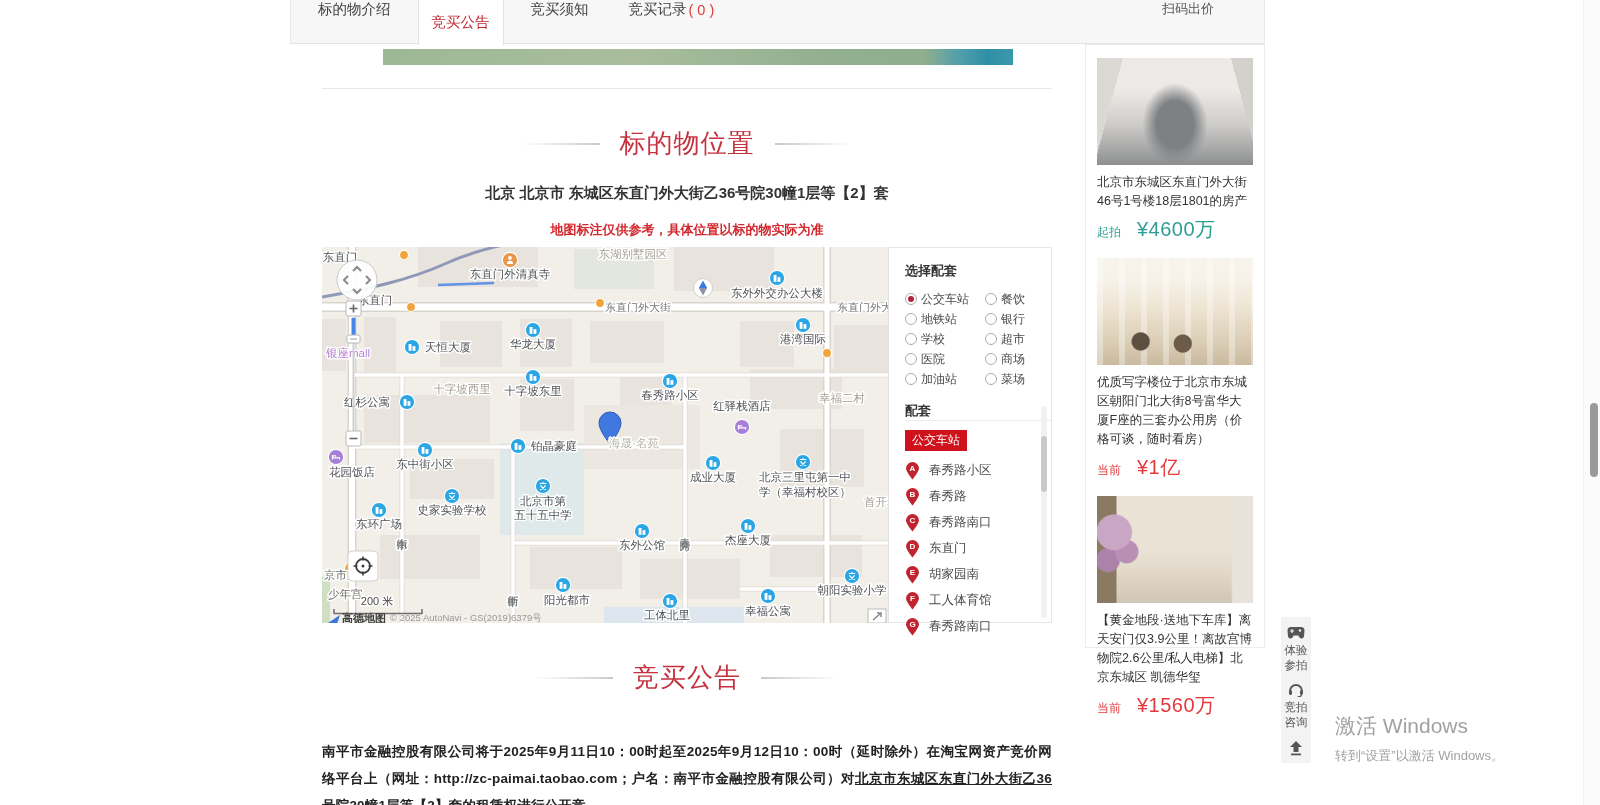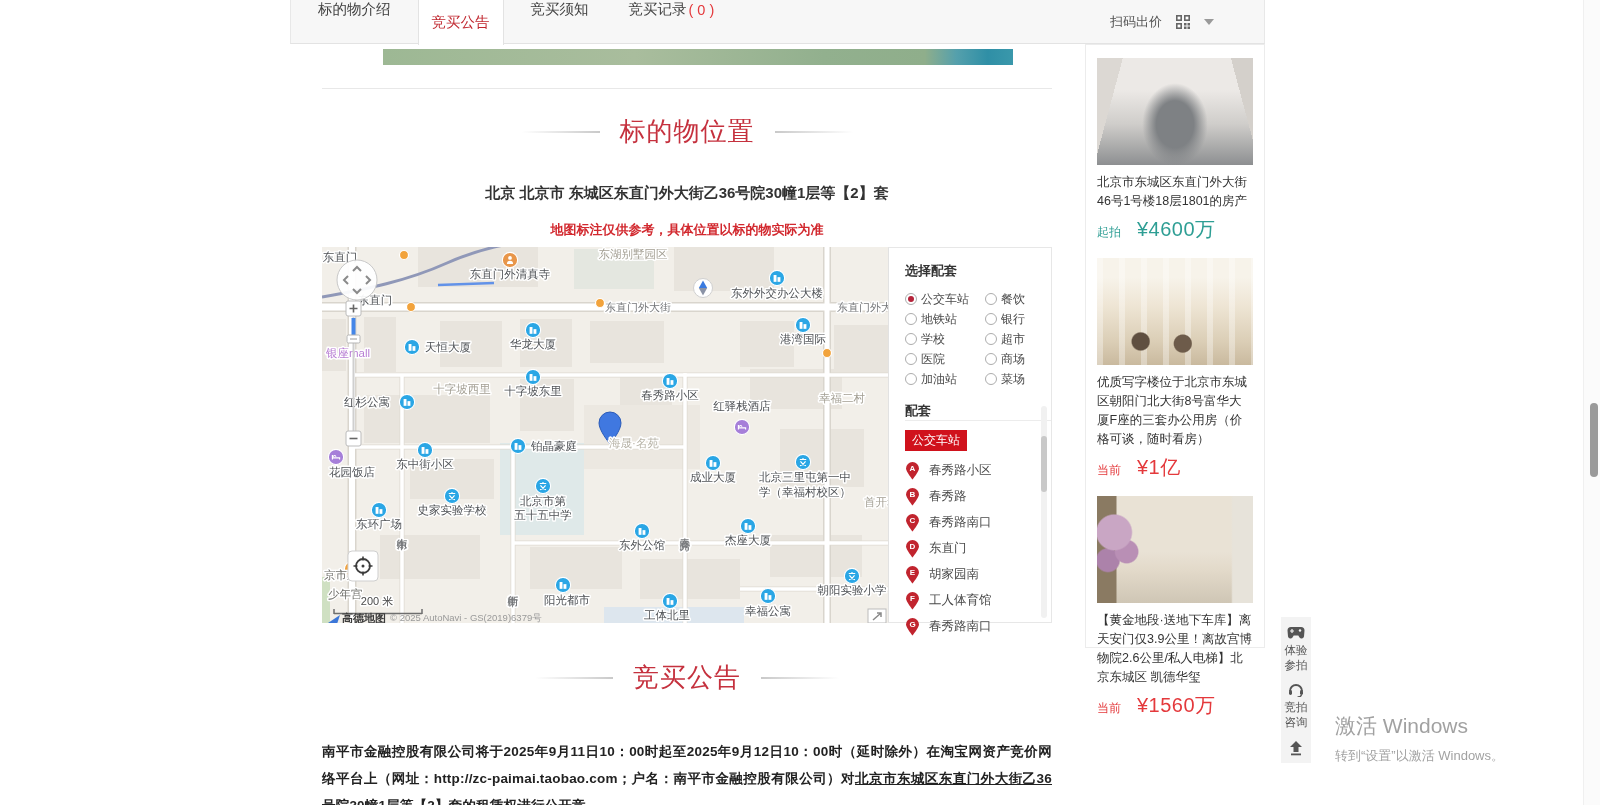--- a/index.html
+++ b/index.html
@@ -8,21 +8,21 @@
 
   
   .topbar{position:absolute;left:290px;top:0;width:975px;height:44px;background:#f7f7f7;
     border-bottom:1px solid #e3e3e3;border-left:1px solid #e8e8e8;border-right:1px solid #e8e8e8;
     box-sizing:border-box;display:flex;align-items:flex-start;}
   .tab{display:flex;align-items:center;padding:0 13px;margin-left:14px;font-size:14.5px;color:#404040;cursor:pointer;}
   .tab.active{background:#fff;border-left:1px solid #e3e3e3;border-right:1px solid #e3e3e3;
     color:#c0272f;height:45px;}
   .tab .cnt{color:#e4393c;margin-left:2px;}
   .scanbid{position:absolute;right:50px;top:0;height:44px;display:flex;align-items:center;gap:14px;
-    font-size:13px;color:#555;cursor:pointer;}
+    font-size:13px;color:#555;cursor:pointer;flex-direction:column;}
   .qr{width:14px;height:14px;display:inline-block;}
   .caret{width:0;height:0;border-left:5px solid transparent;border-right:5px solid transparent;border-top:6px solid #9a9a9a;}
 
   
   .main-col{position:absolute;left:322px;top:44px;width:730px;height:761px;}
   .photo-strip{position:absolute;left:61px;top:5px;width:630px;height:16px;
     background:linear-gradient(90deg,#9db894 0%,#a9bd9d 40%,#92b08e 70%,#8fae8b 86%,#55a0ac 91%,#2f8fa6 96%,#3a98ab 100%);}
   .divider{position:absolute;left:0;top:44px;width:730px;height:1px;background:#e8e8e8;}
   .sec-head{position:absolute;left:0;width:730px;display:flex;align-items:center;justify-content:center;gap:20px;}
   .sec-head .ttl{font-size:26px;color:#c5313e;letter-spacing:1px;}
@@ -148,21 +148,21 @@
           <rect x="11.5" y="11.5" width="2.5" height="2.5" fill="#666"></rect>
         </svg>
       <span class="caret"></span>
     </div>
   </div>
 
   <div class="main-col">
     <div class="photo-strip"></div>
     <div class="divider"></div>
 
-    <div class="sec-head" style="top:70px;">
+    <div class="sec-head" style="top:82px;">
       <span class="ln l"></span>
       <span class="ttl">标的物位置</span>
       <span class="ln r"></span>
     </div>
     <div class="addr">北京 北京市 东城区东直门外大街乙36号院30幢1层等【2】套</div>
     <div class="map-note">地图标注仅供参考，具体位置以标的物实际为准</div>
 
     <div class="map-block">
       <div class="map-canvas">
         <svg width="566" height="376" viewBox="0 0 566 376">

